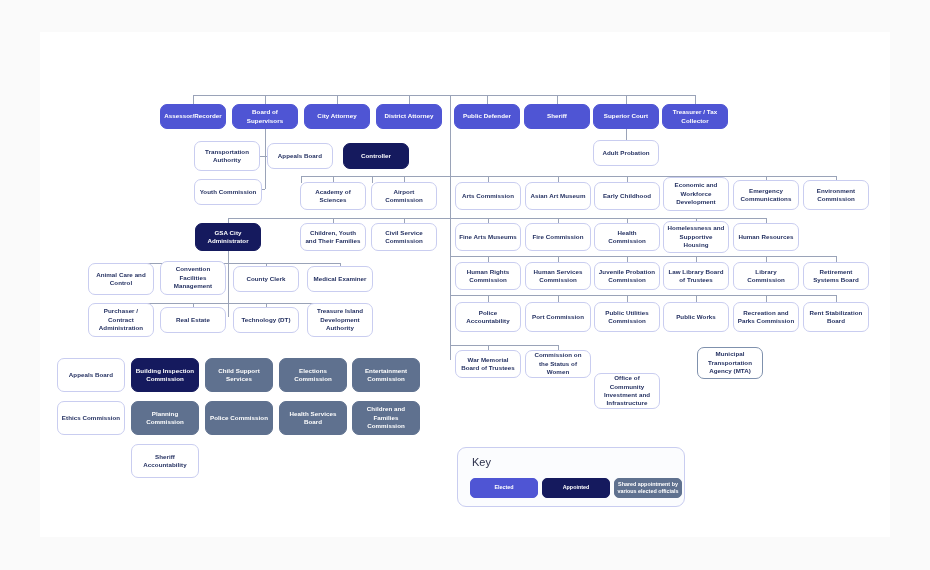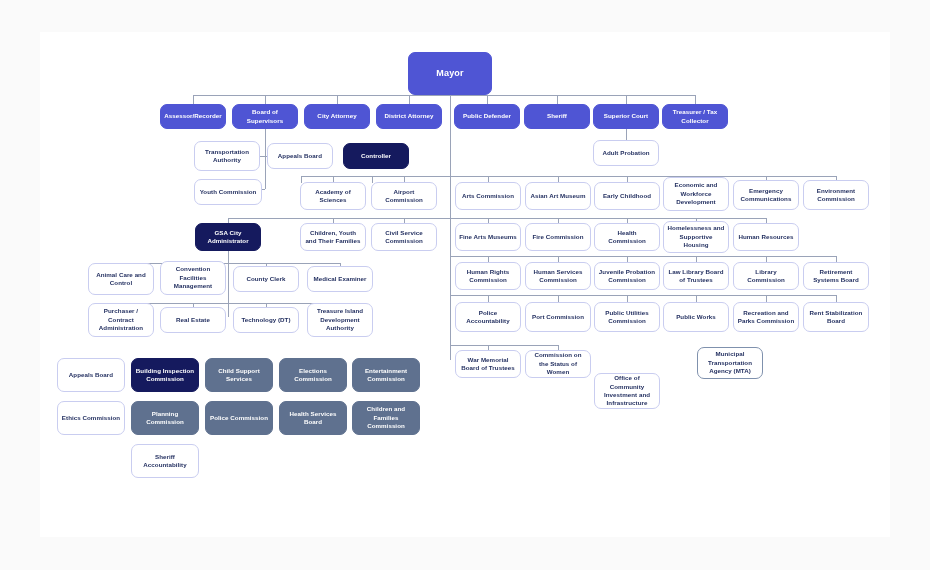--- a/index.html
+++ b/index.html
@@ -145,23 +145,20 @@
   <div class="ln v" style="left:558px;top:295px;height:7px;"></div>
   <div class="ln v" style="left:627px;top:295px;height:7px;"></div>
   <div class="ln v" style="left:696px;top:295px;height:7px;"></div>
   <div class="ln v" style="left:766px;top:295px;height:7px;"></div>
   <div class="ln v" style="left:836px;top:295px;height:7px;"></div>
 
   <div class="ln h" style="left:450px;top:345px;width:108px;"></div>
   <div class="ln v" style="left:488px;top:345px;height:7px;"></div>
   <div class="ln v" style="left:558px;top:345px;height:7px;"></div>
 
-  <div class="node t-elected mayor" style="left:408px;top:52px;width:84px;height:43px;">
-    <span>Mayor</span>
-  </div>
 
   <div class="node t-elected" style="left:160px;top:104px;width:66px;height:25px;">
     <span>Assessor/Recorder</span>
     </div>
   <div class="node t-elected" style="left:232px;top:104px;width:66px;height:25px;">
     <span>Board of Supervisors</span>
     </div>
   <div class="node t-elected" style="left:304px;top:104px;width:66px;height:25px;">
     <span>City Attorney</span>
     </div>
@@ -358,14 +355,26 @@
     <span>Commission on the Status of Women</span>
     </div>
 
   <div class="node t-dept" style="left:594px;top:373px;width:66px;height:36px;">
     <span>Office of Community Investment and Infrastructure</span>
     </div>
   <div class="node t-slate" style="left:697px;top:347px;width:66px;height:32px;">
     <span>Municipal Transportation Agency (MTA)</span>
     </div>
 
+  <div id="key">
+    <div id="key-title">Key</div>
+    <div class="key-sw t-elected" style="left:12px;width:68px;">
+      <span>Elected</span>
+      </div>
+    <div class="key-sw t-appointed" style="left:84px;width:68px;">
+      <span>Appointed</span>
+      </div>
+    <div class="key-sw t-shared" style="left:156px;width:68px;">
+      <span>Shared appointment by various elected officials</span>
+      </div>
+  </div>
 
 </div>
 
 </body></html>

